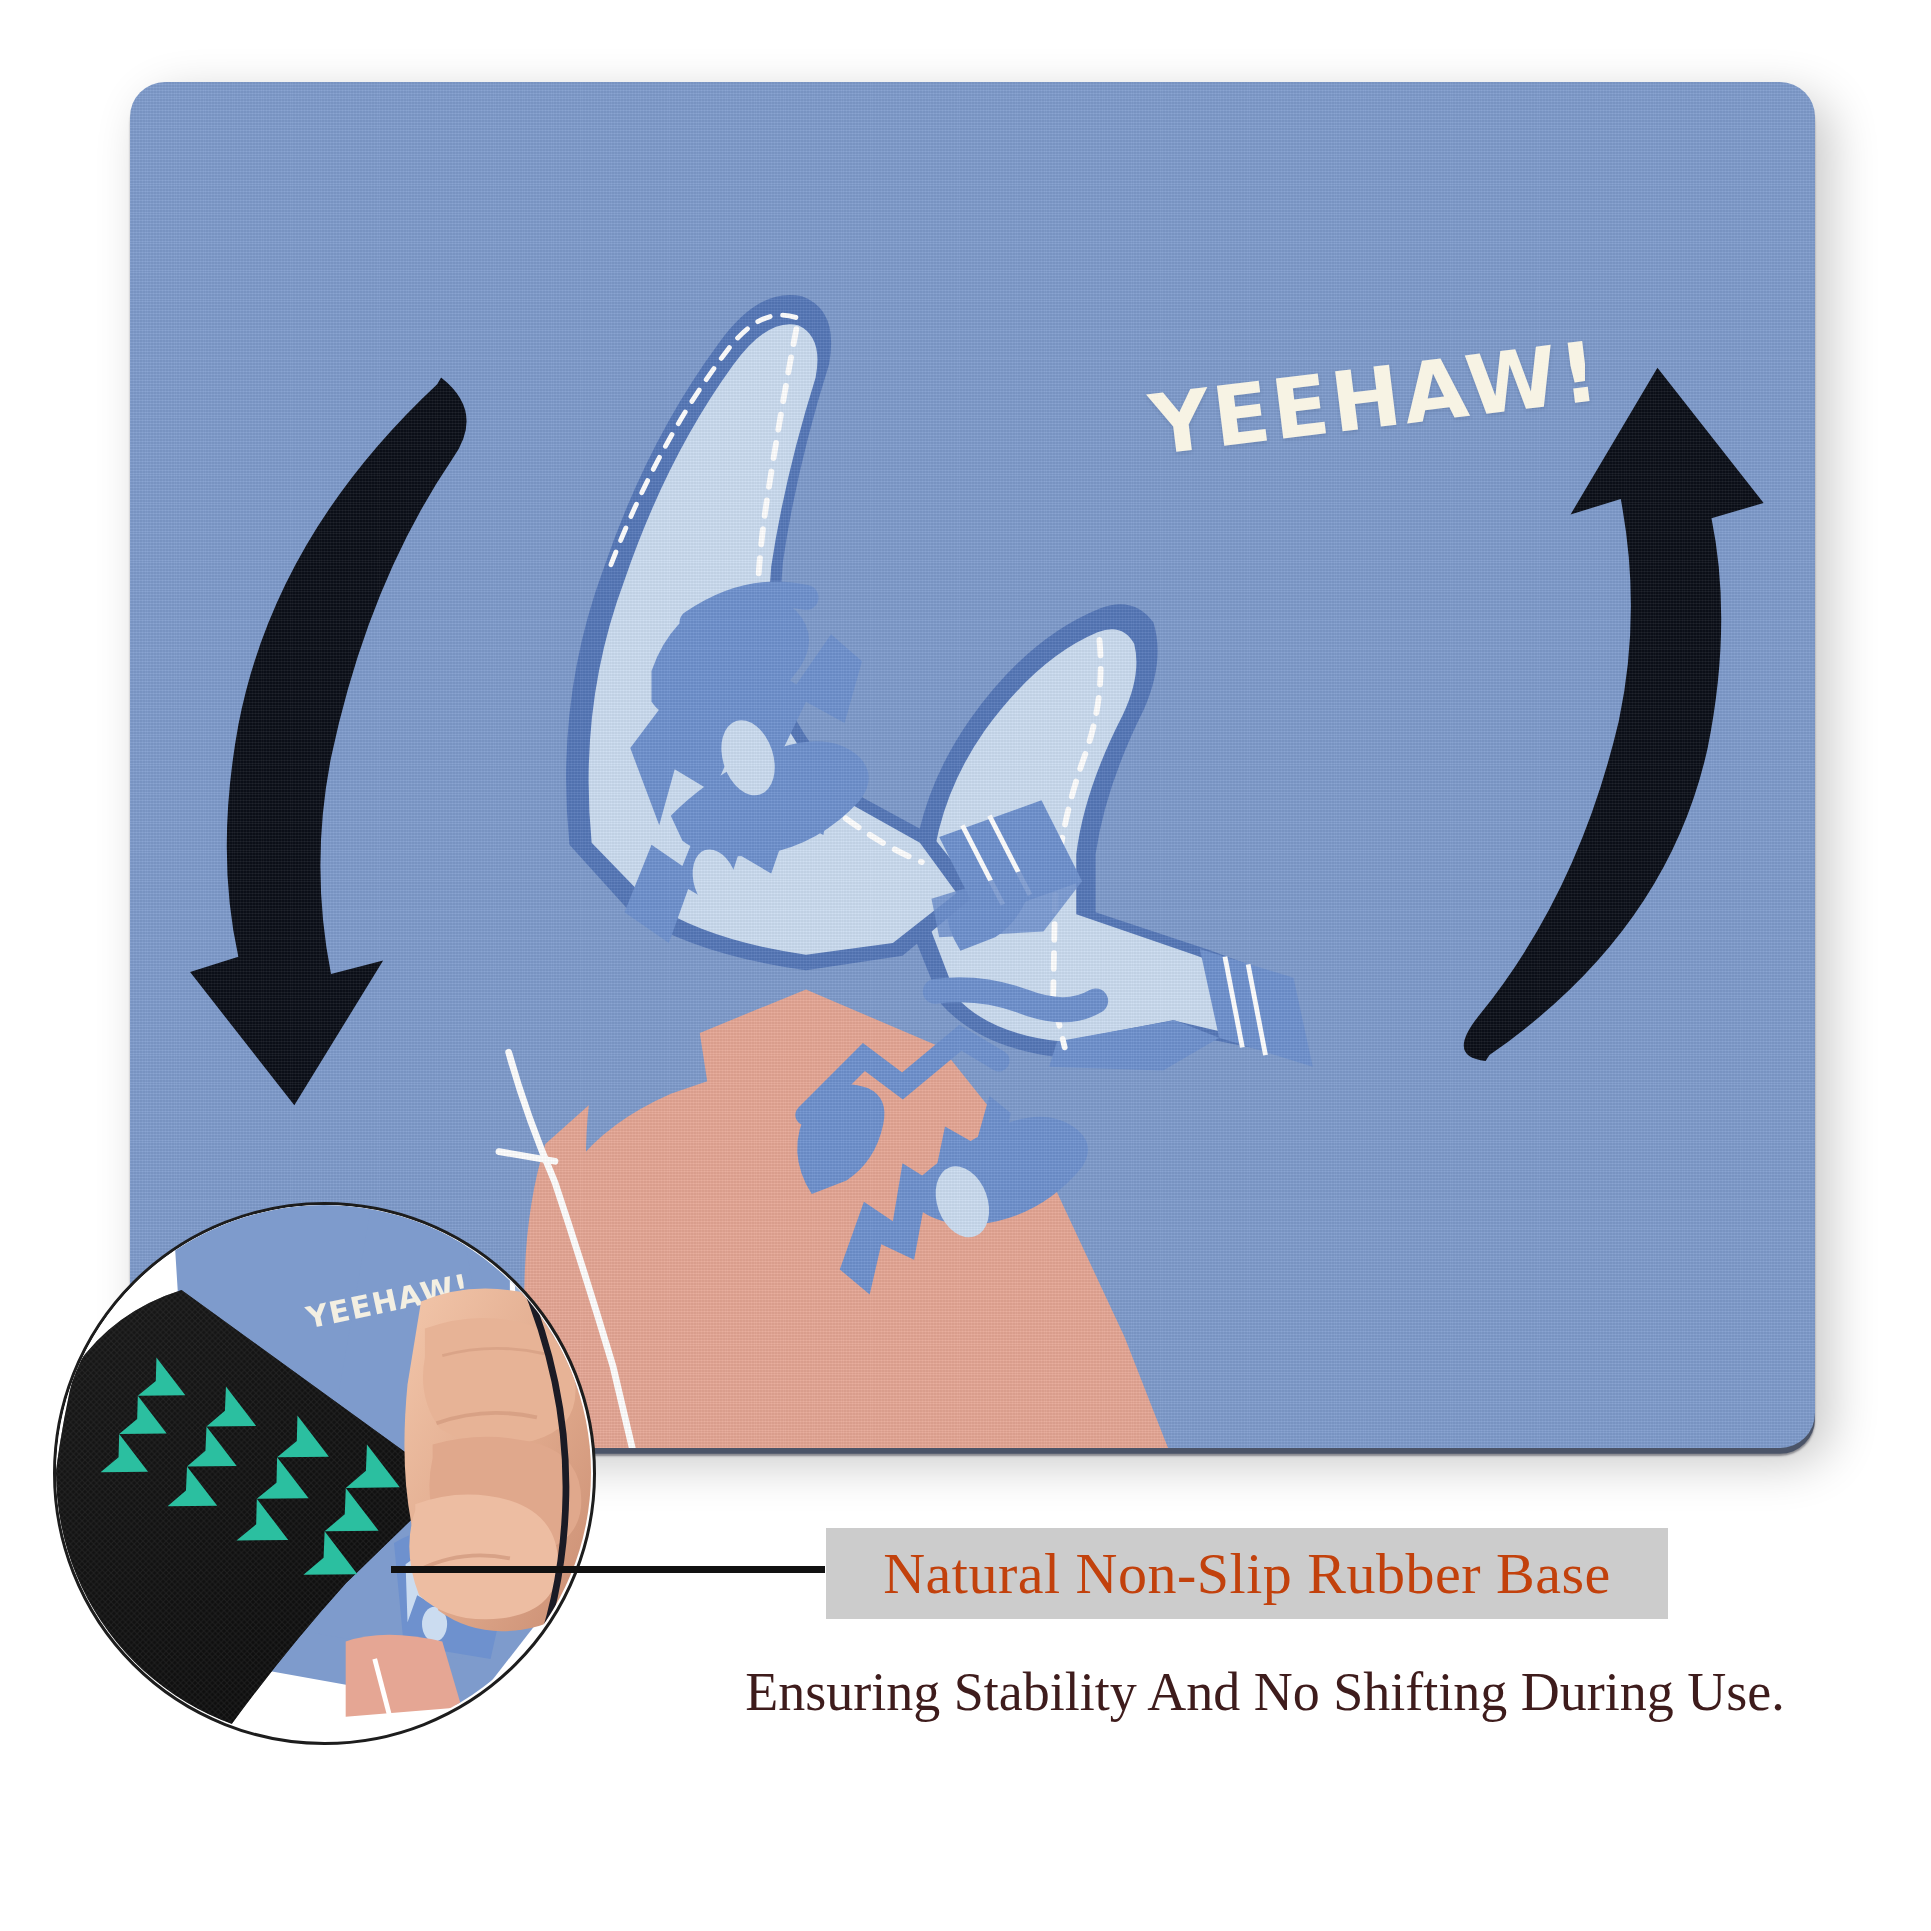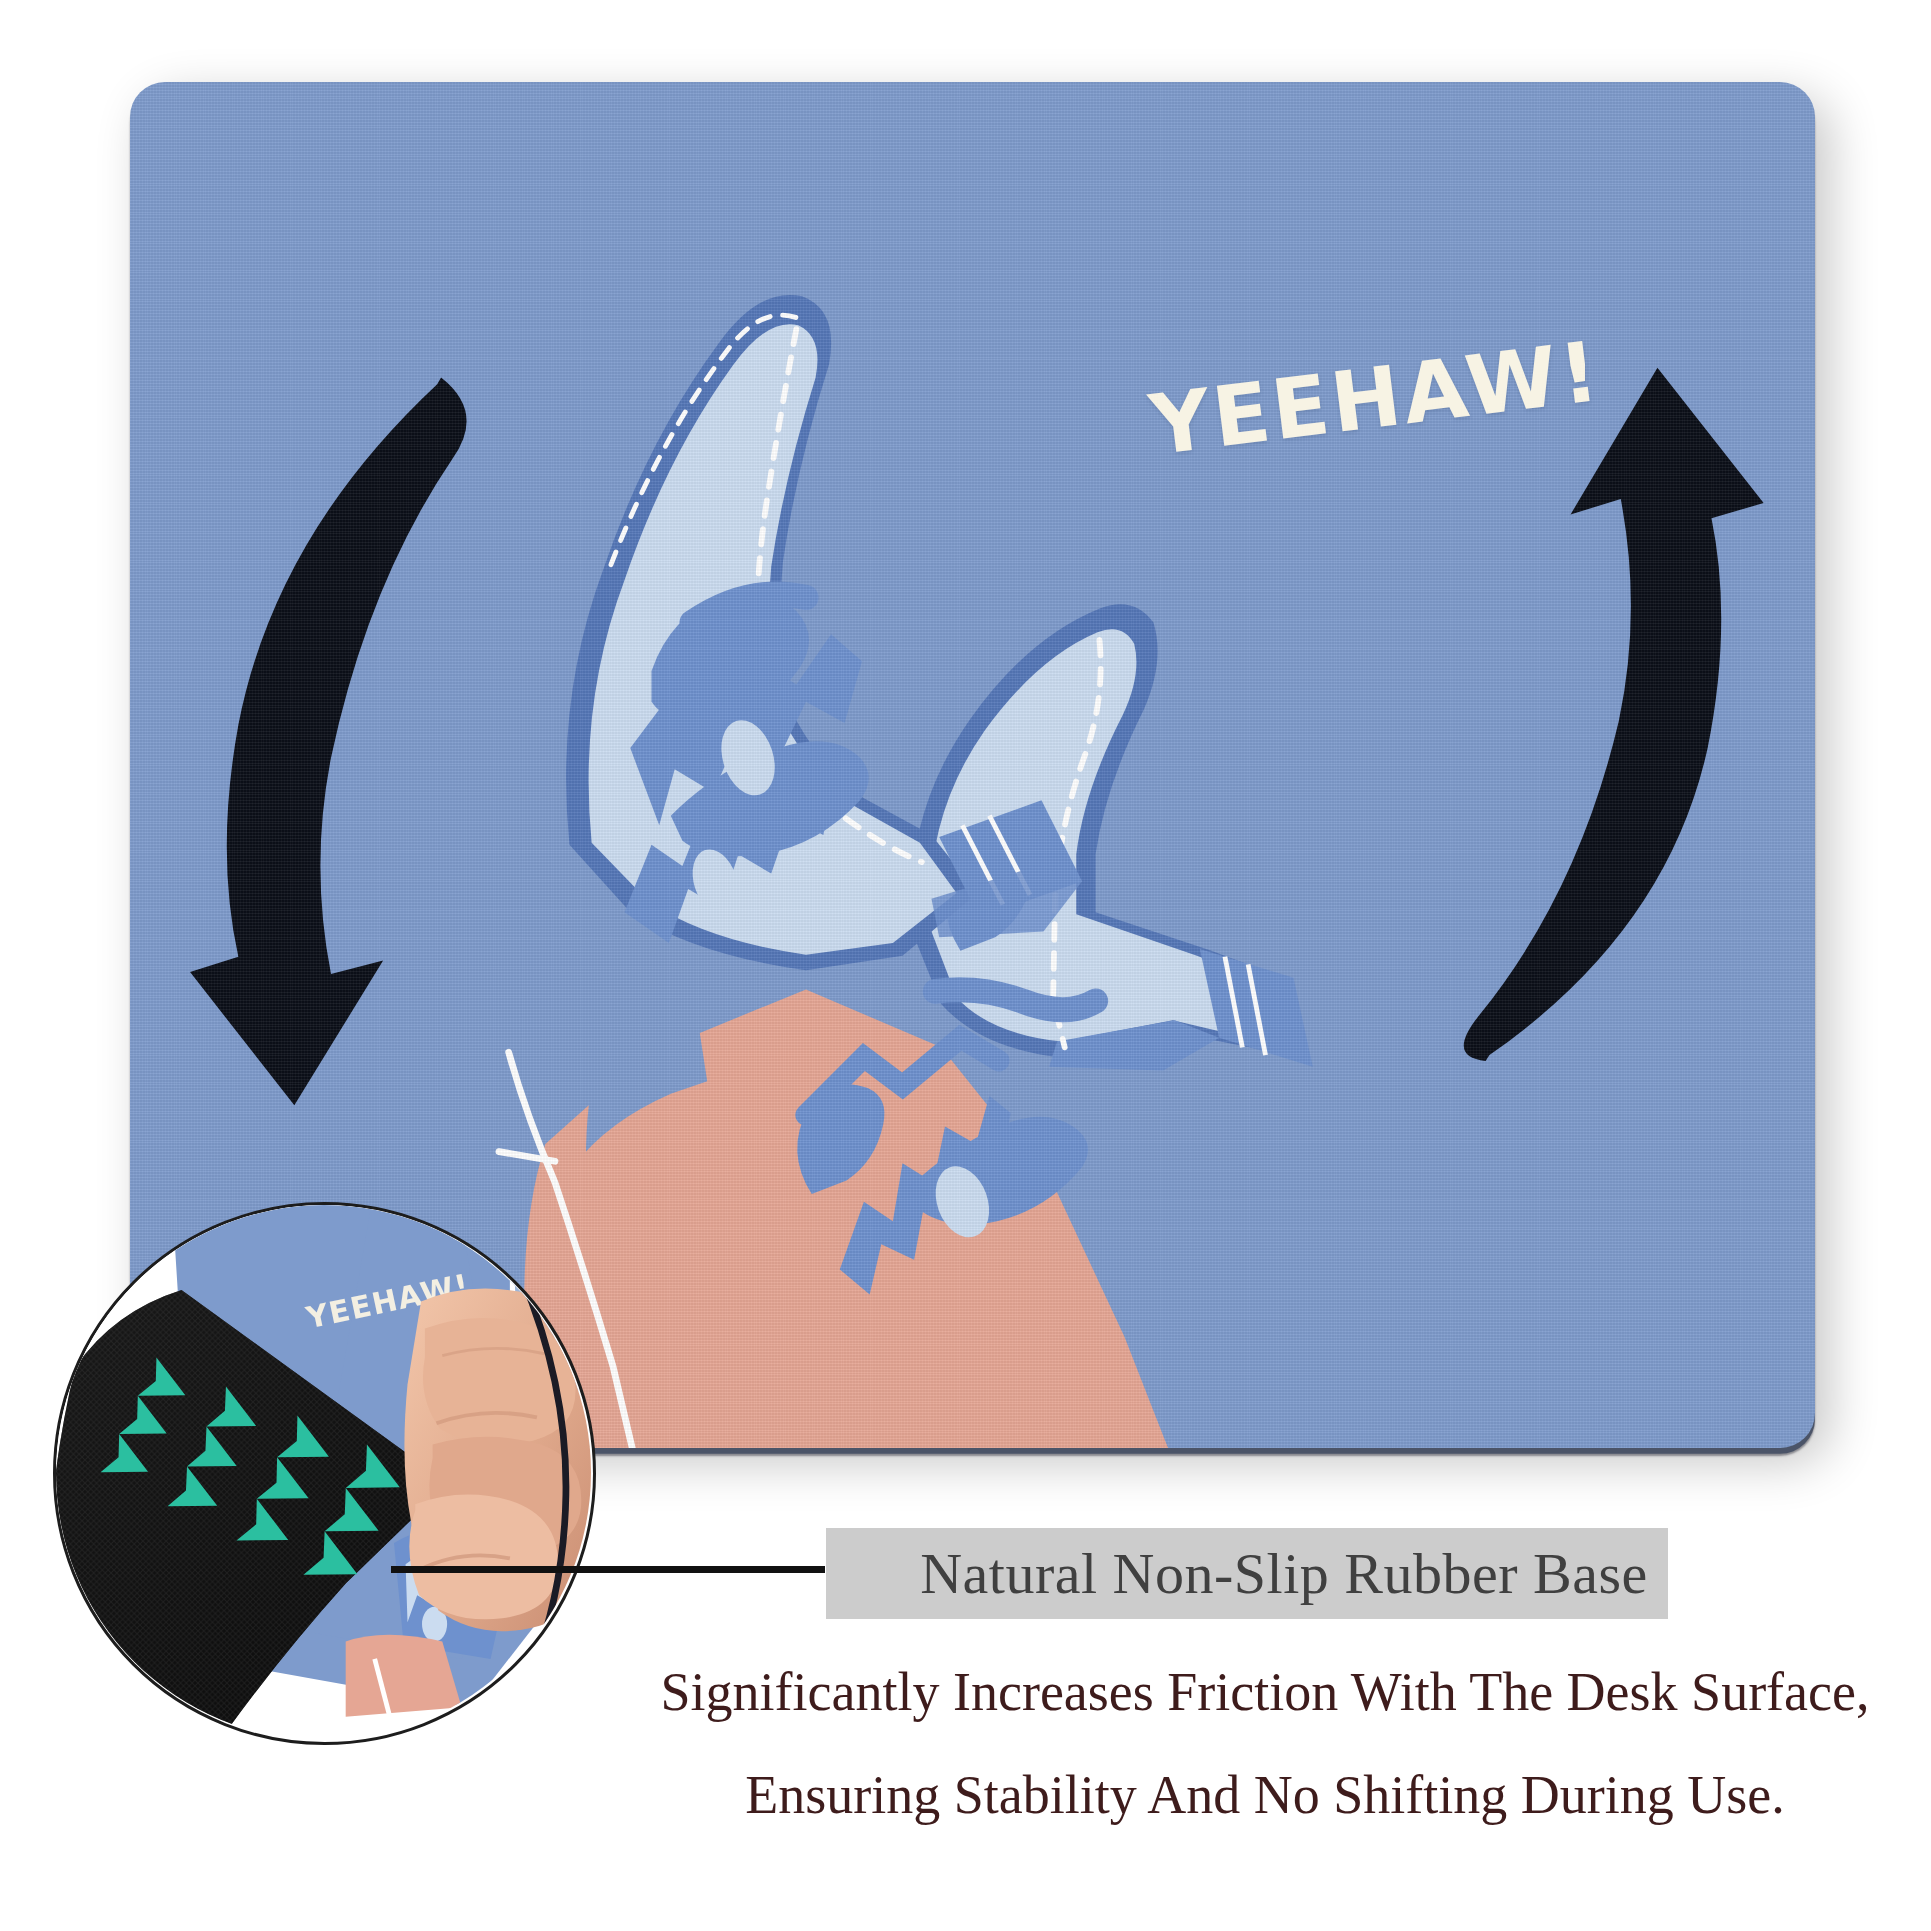--- a/index.html
+++ b/index.html
@@ -66,25 +66,24 @@
 
   
   .headline-band{
     position:absolute;left:826px;top:1528px;width:842px;height:91px;
     background:#CCCCCC;
   }
   .headline{
     position:absolute;left:826px;top:1528px;width:842px;height:91px;
     display:flex;align-items:center;justify-content:center;
     font-size:58px;
-    color:#404040;
+    color:#c2410c;
     font-family:"Liberation Serif", serif;
     letter-spacing:0.5px;
     white-space:nowrap;
-    padding-left:37px;
   }
   .body-lines{
     position:absolute;left:599px;top:1641px;width:1332px;
     text-align:center;
     color:#3E1C1C;
     font-size:54px;
     line-height:103px;
     font-family:"Liberation Serif", serif;
   }
   .body-lines div{white-space:nowrap;}
@@ -337,18 +336,17 @@
       </g>
     </svg>
   </div>
 
   <div class="leader"></div>
 
   <div class="headline-band"></div>
   <div class="headline">Natural Non-Slip Rubber Base</div>
 
   <div class="body-lines">
-    <div>Significantly Increases Friction With The Desk Surface,</div>
     <div>Ensuring Stability And No Shifting During Use.</div>
   </div>
 
 </div>
 
 
 </body></html>

